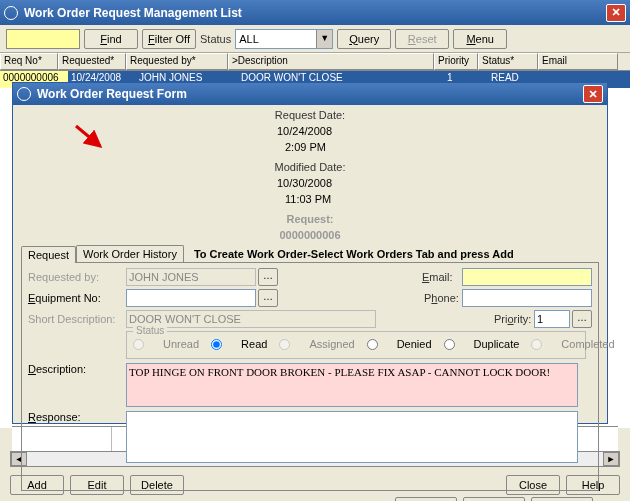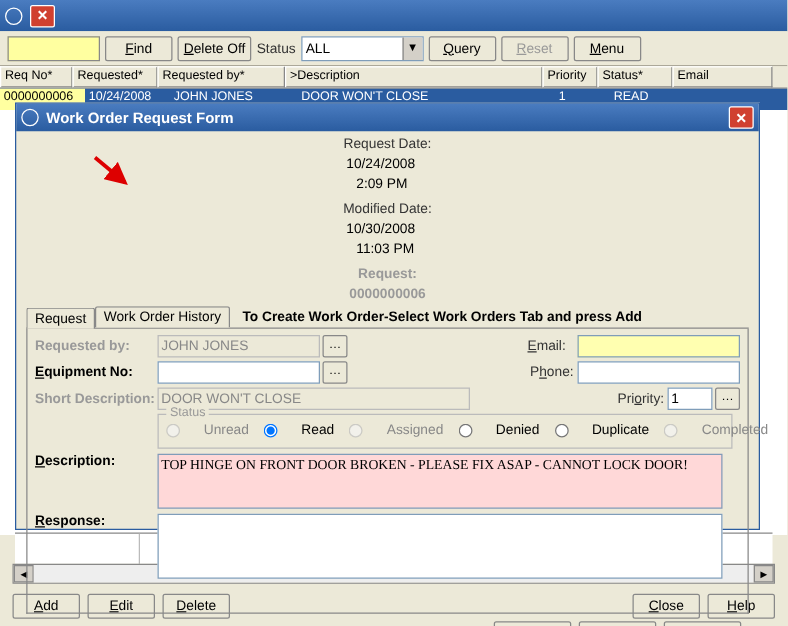--- a/index.html
+++ b/index.html
@@ -31,21 +31,21 @@
   .lbl u { text-decoration: underline; }
   .txt { border: 1px solid #7f9db9; background: #fff; height: 18px; padding: 0 2px; }
   .txt.yellow { background: #ffffb0; }
   .txt.gray-ro { background: #ece9d8; color: #888; border-color: #bbb; }
   .tabstrip { display: flex; margin-top: 4px; border-bottom: 1px solid #888; position: relative; }
   .tab { border: 1px solid #888; border-bottom: none; background: #ece9d8; padding: 2px 6px; margin-right: 0px; font-size: 11px; border-radius: 2px 2px 0 0; }
   .tab.active { background: #ece9d8; position: relative; top: 1px; }
   .tab-msg { margin-left: 10px; font-weight: bold; padding-top: 3px; }
   .form-area { border: 1px solid #888; border-top: none; padding: 5px 6px 6px 6px; height: 228px; }
   .fa-row { display: flex; align-items: center; margin-bottom: 3px; }
-  .fa-lbl { width: 98px; color: #999; font-weight: bold; }
+  .fa-lbl { width: 98px; color: #999; }
   .fa-lbl.black { color: #000; }
   .mini-btn { width: 20px; height: 18px; border: 1px solid #888; background: #ece9d8; border-radius: 2px; text-align: center; line-height: 14px; font-size: 10px; margin-left: 2px; }
   .status-group { border: 1px solid #bbb; margin: 2px 0 4px 98px; padding: 4px 6px 6px 6px; position: relative; width: 460px; }
   .status-group .legend { position: absolute; top: -7px; left: 6px; background: #ece9d8; padding: 0 3px; color: #999; font-size: 10px; }
   .radios { display: flex; gap: 12px; align-items: center; }
   .radio { display: flex; align-items: center; gap: 19px; color: #888; }
   .radio input { width: 11px; height: 11px; }
   .radio.enabled { color: #000; }
   .ta { border: 1px solid #7f9db9; width: 452px; resize: none; font-family: Tahoma; font-size: 11px; padding: 2px; }
   .ta.pink { background: #ffd8d8; }
@@ -58,27 +58,28 @@
   .bottom-btns .spacer { flex: 1; }
   .small-grid-lines { position:absolute; top:426px; left:12px; right:12px; height:28px; border-top:1px solid #888; background:#fff; display:flex; }
   .small-grid-lines div { border-right:1px solid #bbb; width:100px; }
 </style>
 </head>
 <body>
 
 <div class="main-window">
   <div class="titlebar">
     <div class="tb-icon"></div>
+    <div class="tb-title">Work Order Request Management List</div>
     <div class="tb-close">✕</div>
   </div>
 
   <div class="toolbar">
     <div class="yellow-box"></div>
     <div class="btn">Find</div>
-    <div class="btn">Delete Off</div>
+    <div class="btn">Filter Off</div>
     <span class="lbl">Status</span>
     <div class="status-drop">
       <span>ALL</span>
       <div class="arrow">▼</div>
     </div>
     <div class="btn">Query</div>
     <div class="btn disabled">Reset</div>
     <div class="btn">Menu</div>
   </div>
 

